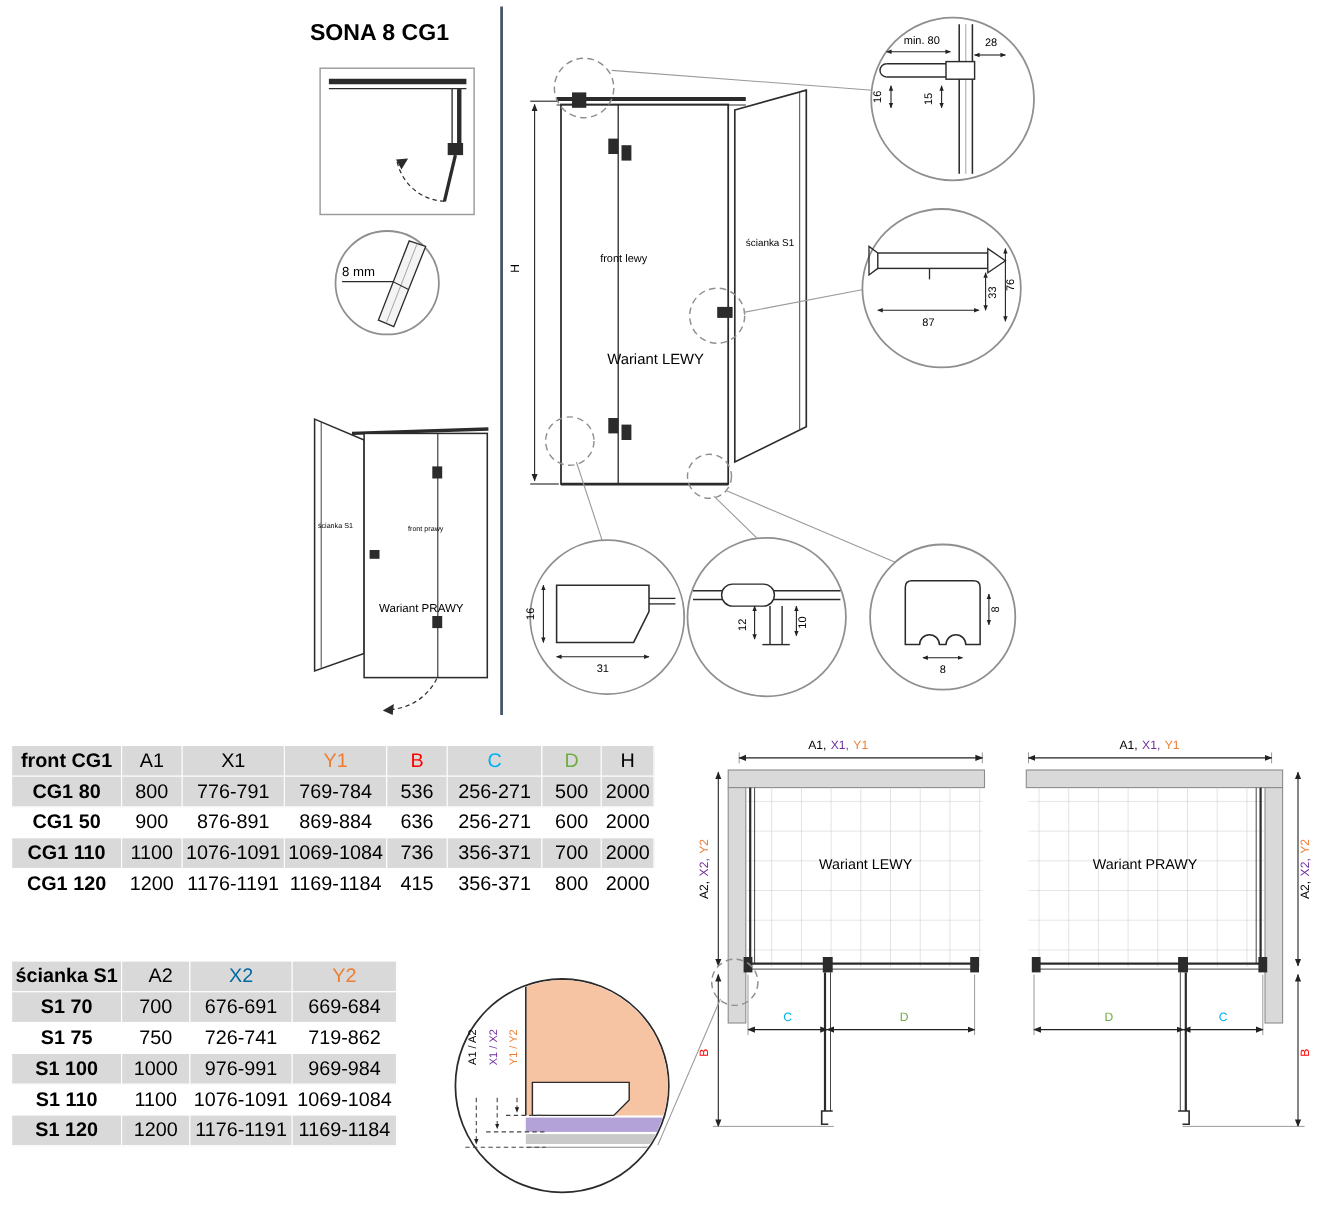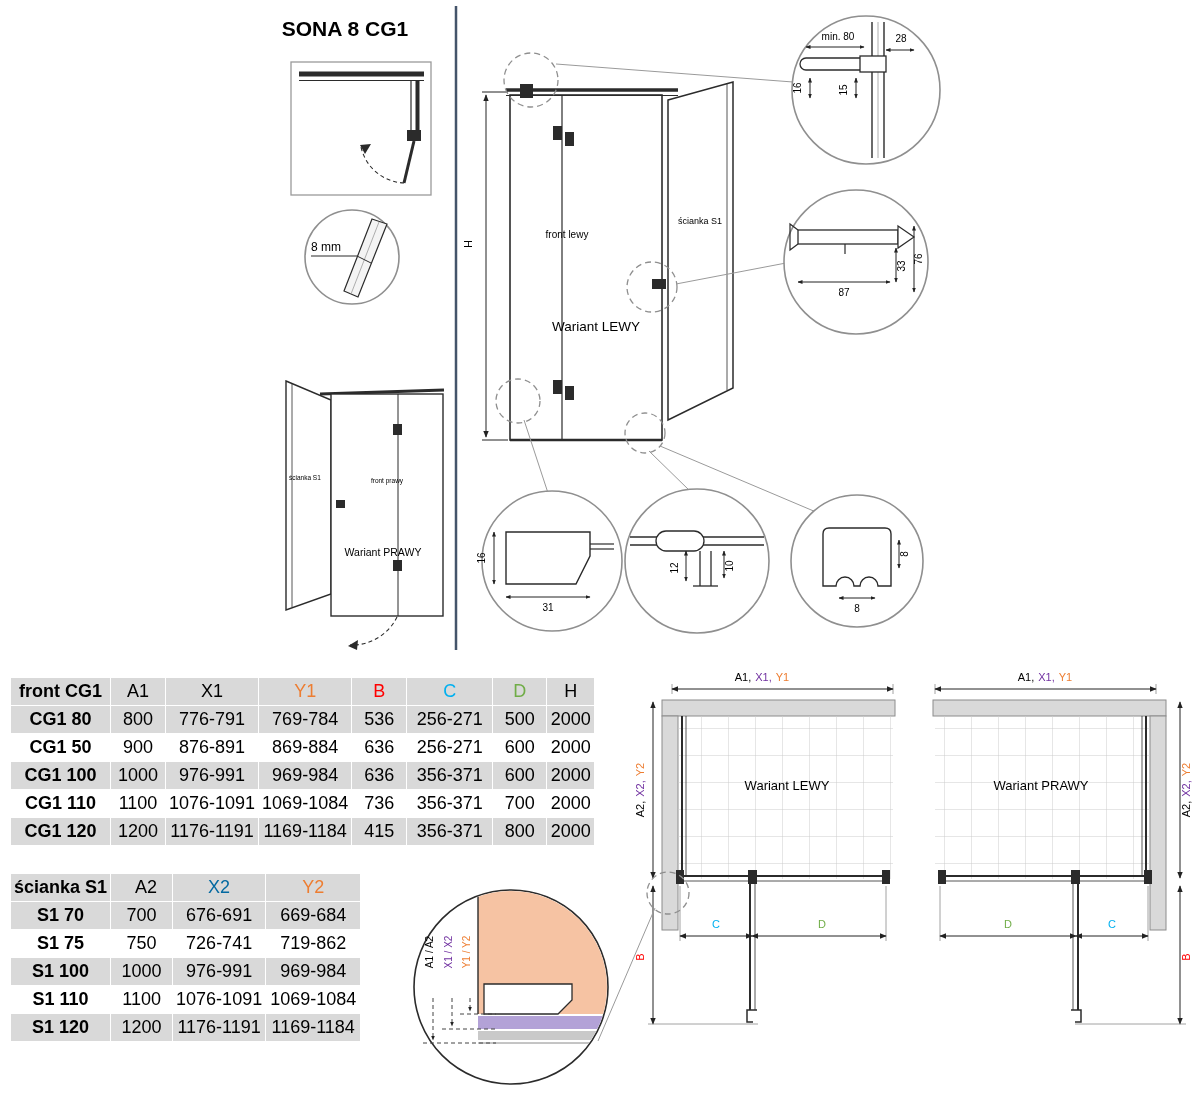--- a/index.html
+++ b/index.html
@@ -331,30 +331,20 @@
       <td class="name">CG1 50</td>
       <td>900</td>
       <td>876-891</td>
       <td>869-884</td>
       <td>636</td>
       <td>256-271</td>
       <td>600</td>
       <td>2000</td>
     </tr>
         <tr>
-      <td class="name">CG1 100</td>
-      <td>1000</td>
-      <td>976-991</td>
-      <td>969-984</td>
-      <td>636</td>
-      <td>356-371</td>
-      <td>600</td>
-      <td>2000</td>
-    </tr>
-        <tr>
       <td class="name">CG1 110</td>
       <td>1100</td>
       <td>1076-1091</td>
       <td>1069-1084</td>
       <td>736</td>
       <td>356-371</td>
       <td>700</td>
       <td>2000</td>
     </tr>
         <tr>

